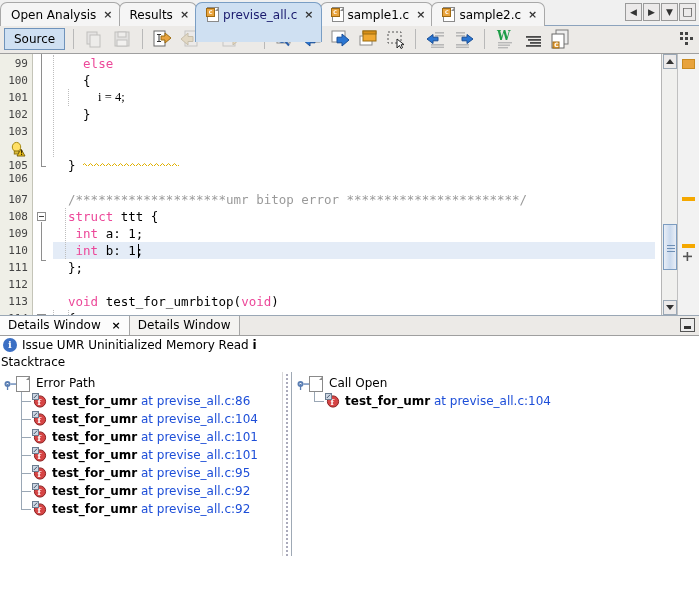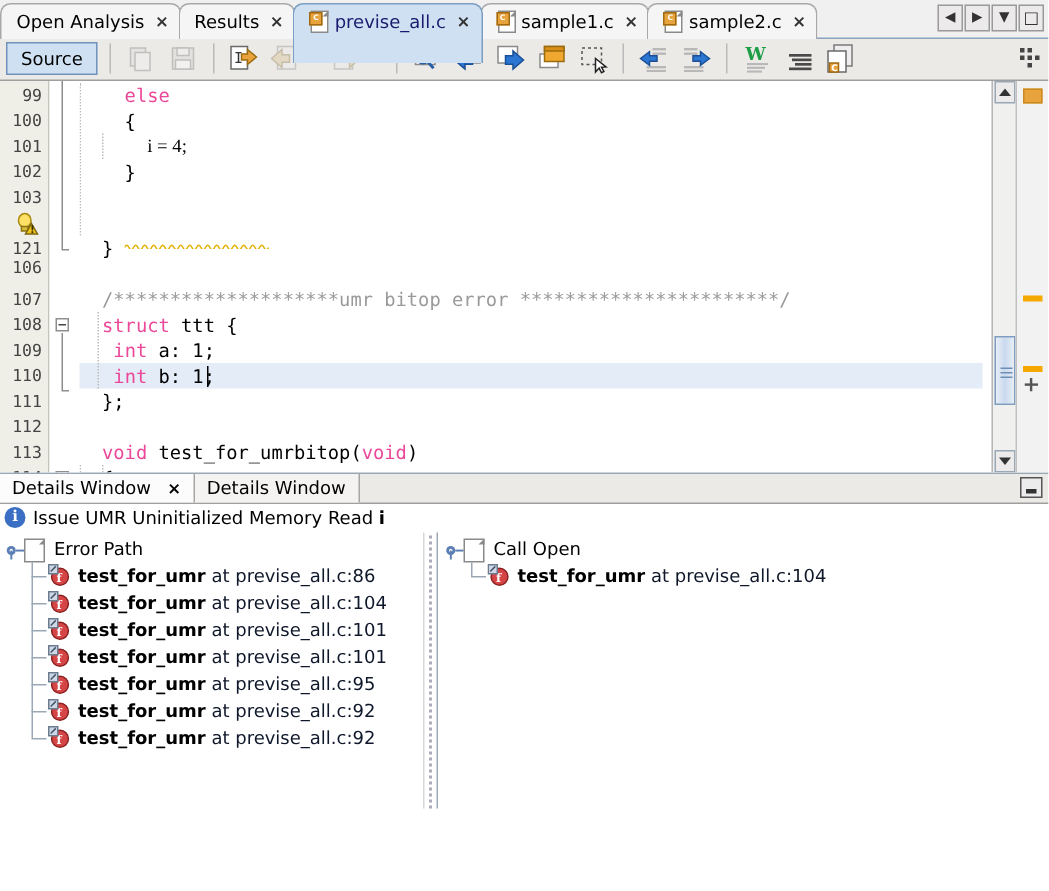--- a/index.html
+++ b/index.html
@@ -197,21 +197,21 @@
   }
   .splitbar i { position:absolute; left:3px; width:2px; height:2px; background:#aab; }
 
   .tree { position:absolute; top:0; font-size:12px; }
   .trow { position:absolute; height:18px; line-height:18px; white-space:nowrap; }
   .thandle { position:absolute; width:11px; height:11px; }
   .tdocicon { position:absolute; width:12px; height:14px; background:#fff; border:1px solid #8a8a8a; }
   .tdocicon:after{ content:""; position:absolute; right:-1px; top:-1px; border-width:0 0 4px 4px; border-style:solid; border-color:transparent transparent #8a8a8a transparent; }
   .tlabel2 { position:absolute; }
   .fnname { font-weight:bold; color:#000; }
-  .atloc { color:#0f172a; }
+  .atloc { color:#1d4ed8; }
   .vline { position:absolute; width:1px; background:#9aa7b5; }
   .ficon { position:absolute; width:15px; height:15px; }
 </style>
 </head>
 <body>
 
 <div id="app">
 
   <div class="tabbar">
     <div class="tabstrip" id="tabstrip"><div class="tab"><span class="tlabel">Open Analysis</span><span class="tclose">×</span></div><div class="tab"><span class="tlabel">Results</span><span class="tclose">×</span></div><div class="tab active"><span class="cicon"><span class="pg"></span><span class="cbadge">C</span></span><span class="tlabel">previse_all.c</span><span class="tclose">×</span></div><div class="tab"><span class="cicon"><span class="pg"></span><span class="cbadge">C</span></span><span class="tlabel">sample1.c</span><span class="tclose">×</span></div><div class="tab"><span class="cicon"><span class="pg"></span><span class="cbadge">C</span></span><span class="tlabel">sample2.c</span><span class="tclose">×</span></div></div>
@@ -383,21 +383,21 @@
         <div class="ln" style="top: 18px;">100</div>
         <div class="ln" style="top: 35px;">101</div>
         <div class="ln" style="top: 52px;">102</div>
         <div class="ln" style="top: 69px;">103</div>
         <div class="bulb" style="left: 10px; top: 87px;"><svg width="16" height="16" viewBox="0 0 16 16">
             <ellipse cx="6.5" cy="6" rx="4.2" ry="4.6" fill="#ffe066" stroke="#a88a10"></ellipse>
             <rect x="4.3" y="10" width="4.4" height="3" fill="#d8bb3a" stroke="#8f7410"></rect>
             <path d="M11 8 L15 15 L7 15 Z" fill="#f0c419" stroke="#7d6410"></path>
             <text x="10" y="14.3" font-size="7" font-weight="bold" fill="#3a2f00" font-family="DejaVu Sans, sans-serif">!</text>
           </svg></div>
-        <div class="ln" style="top: 103px;">121</div>
+        <div class="ln" style="top: 103px;">105</div>
         <div class="ln" style="top: 116px;">106</div>
         <div class="ln" style="top: 137px;">107</div>
         <div class="ln" style="top: 154px;">108</div>
         <div class="ln" style="top: 171px;">109</div>
         <div class="ln" style="top: 188px;">110</div>
         <div class="ln" style="top: 205px;">111</div>
         <div class="ln" style="top: 222px;">112</div>
         <div class="ln" style="top: 239px;">113</div>
         <div class="ln" style="top: 256px;">114</div>
         <div class="ln" style="top: 273px;">115</div>
@@ -479,20 +479,23 @@
       <span class="x">×</span>
     </span><span class="dwtab">
       <span>Details Window</span>
     </span>
     <span class="dwmin"></span>
   </div>
 
   <div class="issuebar">
     <span class="infoicon">i</span>
     <span class="issuetext"><span>Issue UMR Uninitialized Memory Read</span> <span class="issuei">i</span></span>
+  </div>
+  <div style="position:relative;height:17px;background:#fff">
+    <span style="position:absolute;left:1px;top:0;font-size:12px">Stacktrace</span>
   </div>
 
   <div class="treepanes" style="height:184px">
     <div class="splitbar" id="splitbar">
         <i style="top: 2px;"></i>
         <i style="top: 6px;"></i>
         <i style="top: 10px;"></i>
         <i style="top: 14px;"></i>
         <i style="top: 18px;"></i>
         <i style="top: 22px;"></i>

